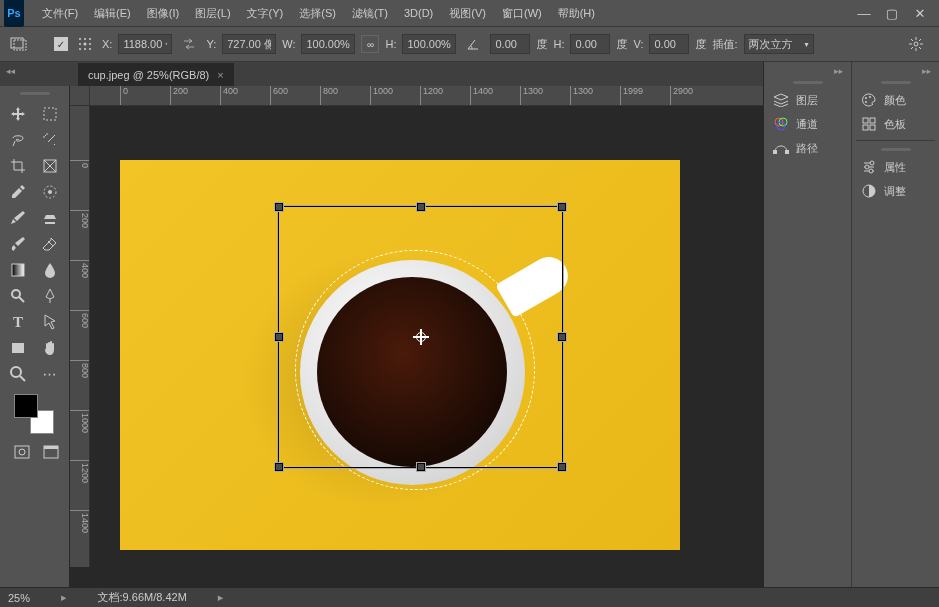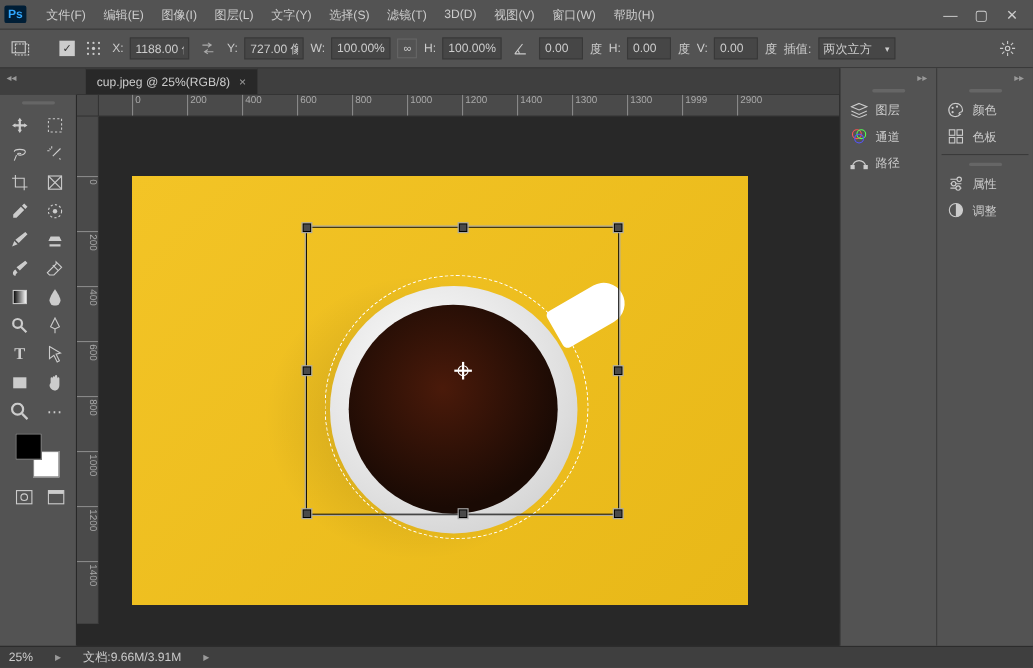--- a/index.html
+++ b/index.html
@@ -1,18 +1,18 @@
 <!DOCTYPE html>
 <html><head>
 <meta charset="utf-8">
 <style>
 *{margin:0;padding:0;box-sizing:border-box;font-family:"Microsoft YaHei",sans-serif;font-size:11px;color:#ccc;user-select:none}
 body{background:#535353;width:939px;height:607px;overflow:hidden;position:relative}
 .menubar{height:26px;background:#535353;display:flex;align-items:center;padding:0 4px}
-.ps-logo{width:20px;height:16px;background:#001e36;color:#31a8ff;display:flex;align-items:center;justify-content:center;font-weight:bold;font-size:11px;border-radius:2px;margin-right:10px}
+.ps-logo{width:20px;height:28px;background:#001e36;color:#31a8ff;display:flex;align-items:center;justify-content:center;font-weight:bold;font-size:11px;border-radius:2px;margin-right:10px}
 .menu-item{padding:0 8px;height:26px;display:flex;align-items:center;cursor:pointer}
 .win-controls{margin-left:auto;display:flex;gap:14px;padding-right:8px}
 .win-btn{width:14px;height:14px;display:flex;align-items:center;justify-content:center;cursor:pointer;font-size:13px}
 .optbar{height:36px;background:#535353;border-top:1px solid #383838;border-bottom:1px solid #383838;display:flex;align-items:center;padding:0 8px;gap:6px}
 .opt-ico{width:22px;height:22px;display:flex;align-items:center;justify-content:center}
 .opt-check{width:14px;height:14px;background:#ccc;display:flex;align-items:center;justify-content:center;color:#333;font-size:10px}
 .opt-input{width:54px;height:20px;background:#464646;border:1px solid #383838;color:#ccc;padding:0 4px;text-align:left}
 .opt-input.sm{width:40px}
 .opt-label{color:#ccc}
 .opt-link{width:18px;height:18px;border:1px solid #666;display:flex;align-items:center;justify-content:center;font-size:10px}
@@ -48,21 +48,21 @@
 .handle{position:absolute;left:380px;top:105px;width:70px;height:38px;background:#fff;border-radius:10px 40px 40px 10px;transform:rotate(-30deg)}
 .sel-box{position:absolute;border:1px solid #000;outline:1px solid #aaa}
 .sel-outer{left:188px;top:100px;width:285px;height:262px}
 .handle-sq{position:absolute;width:8px;height:8px;background:#4a4a4a;border:1px solid #000;outline:1px solid #aaa}
 .center-mark{position:absolute;left:50%;top:50%;width:16px;height:16px;transform:translate(-50%,-50%)}
 .center-mark:before,.center-mark:after{content:"";position:absolute;background:#fff}
 .center-mark:before{left:7px;top:0;width:2px;height:16px}
 .center-mark:after{top:7px;left:0;height:2px;width:16px}
 .center-mark .circ{position:absolute;left:3px;top:3px;width:10px;height:10px;border:1px solid #fff;border-radius:50%}
 .marching{position:absolute;border:1px dashed #fff;border-radius:50%}
-.statusbar{height:20px;background:#3f3f3f;display:flex;align-items:center;padding:0 8px;gap:20px;border-top:1px solid #282828}
+.statusbar{height:20px;background:#3f3f3f;display:flex;align-items:center;padding:0 8px;gap:31px;border-top:1px solid #282828}
 .statusbar .chev{color:#999}
 .panels{width:176px;background:#535353;border-left:1px solid #282828;display:flex}
 .panel-col{flex:1;padding:4px}
 .panel-grip{height:8px;display:flex;justify-content:center;align-items:center;margin-bottom:2px}
 .panel-grip span{width:30px;height:3px;background:#666;border-radius:2px}
 .panel-collapse{height:12px;text-align:right;color:#999;font-size:9px;padding-right:4px}
 .panel-item{height:24px;display:flex;align-items:center;gap:6px;padding:0 4px;cursor:pointer}
 .panel-ico{width:18px;height:18px;display:flex;align-items:center;justify-content:center;font-size:13px}
 .panel-sep{height:1px;background:#3a3a3a;margin:4px 0}
 .vdiv{width:1px;background:#3a3a3a}
@@ -458,15 +458,15 @@
           </div>
         <span>调整</span>
       </div>
     </div>
   </div>
 </div>
 
 <div class="statusbar">
   <span>25%</span>
   <span class="chev">▸</span>
-  <span>文档:9.66M/3.91M</span>
+  <span>文档:9.66M/8.42M</span>
   <span class="chev">▸</span>
 </div>
 
 </body></html>

